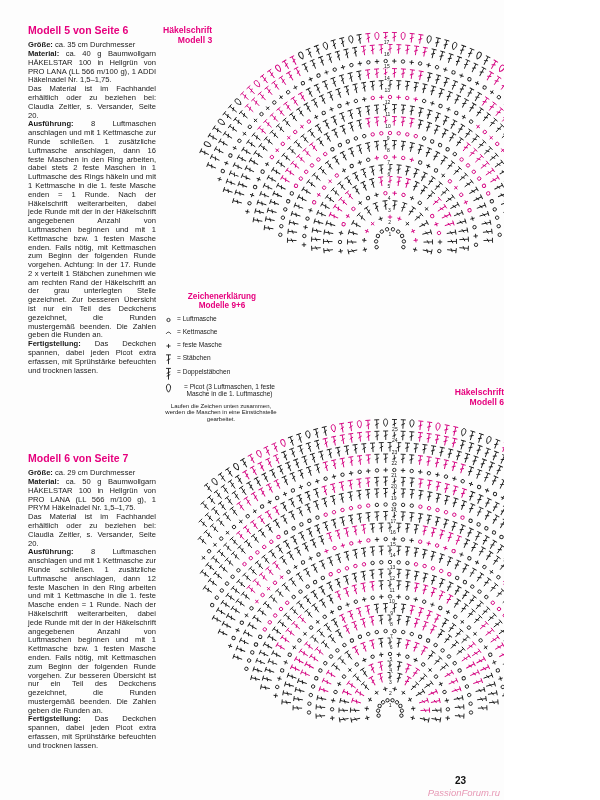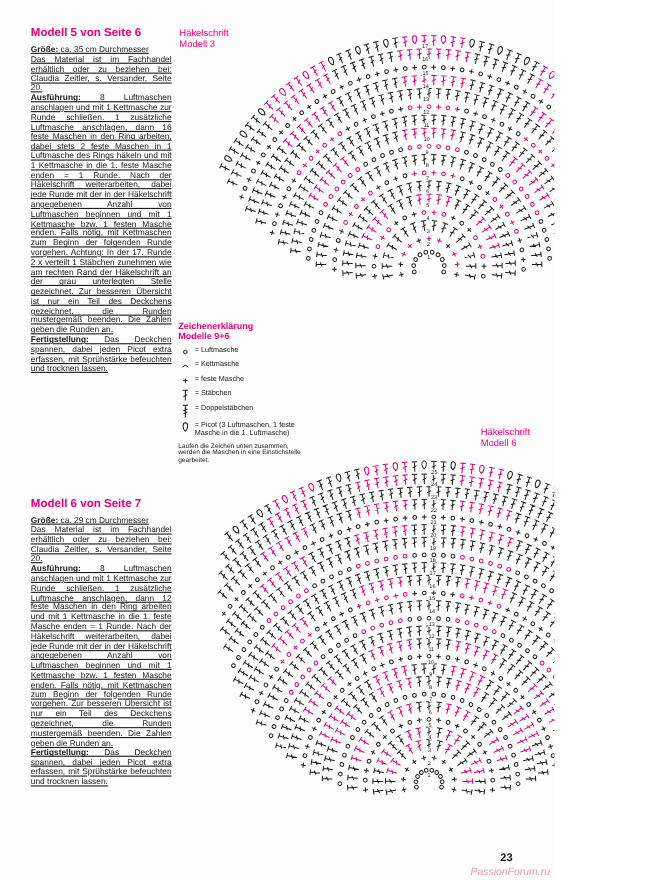--- a/index.html
+++ b/index.html
@@ -3,24 +3,24 @@
 <meta charset="utf-8">
 <style>
   * { margin:0; padding:0; box-sizing:border-box; }
   body { background:#ffffff; }
   .page {
     position:relative; width:504px; height:800px; overflow:hidden;
     background:#fdfdfd; font-family:"Liberation Sans", sans-serif; color:#1a1a1a;
   }
   .text-col { position:absolute; width:128px; text-align:justify; font-size:7.6px; line-height:1.16; }
   .model-heading { color:#e6007e; font-weight:bold; font-size:10.5px; margin-bottom:5px; text-align:left; }
-  .text-col p { margin:0;text-decoration:underline; }
+  .text-col p { margin:0; }
   .lbl { font-weight:bold; }
-  .hs-label { position:absolute; color:#e6007e; font-weight:normal; font-size:8.6px; line-height:1.15; }
-  .legend { position:absolute; left:162px; top:292px; width:120px; }
+  .hs-label { position:absolute; color:#e6007e; font-weight:bold; font-size:8.6px; line-height:1.15;text-align:right; }
+  .legend { position:absolute; left:162px; top:292px; width:120px;text-align:center; }
   .legend-title { color:#e6007e; font-weight:bold; font-size:8.2px; line-height:1.15; margin-bottom:4px; }
   .legend-row { display:flex; align-items:flex-start; margin-bottom:2px; }
   .legend-row svg { flex:0 0 13px; margin-right:2px; margin-top:-1px; }
   .legend-row .legend-text { font-size:6.6px; line-height:1.12; }
   .legend-note { font-size:6.0px; line-height:1.15; margin-top:5px; width:118px; }
   .chart-svg { position:absolute; }
   .page-number { position:absolute; right:38px; bottom:14px; font-weight:bold; font-size:10px; color:#111; }
   .watermark { position:absolute; right:4px; bottom:2px; font-size:9.5px; color:#e799b5;font-style:italic; }
 </style>
 </head>
@@ -1640,28 +1640,30 @@
       <path d="M0 4.5V-4.5M-2.5 -4.5H2.5M-1.8 0.9L1.8 -0.9" transform="translate(395.2 76.7) rotate(393.8)" fill="none" stroke="#1c1c1c" stroke-width="0.9"></path>
       <path d="M0 2.5C-3 -0.5 -2.4 -5 0 -5C2.4 -5 3 -0.5 0 2.5" transform="translate(402.4 81.6) rotate(395.5)" fill="none" stroke="#1c1c1c" stroke-width="0.9"></path>
       <path d="M0 4.5V-4.5M-2.5 -4.5H2.5M-1.8 0.9L1.8 -0.9" transform="translate(409.4 86.8) rotate(397.3)" fill="none" stroke="#1c1c1c" stroke-width="0.9"></path>
       <path d="M0 4.5V-4.5M-2.5 -4.5H2.5M-1.8 0.9L1.8 -0.9" transform="translate(416.2 92.2) rotate(399.0)" fill="none" stroke="#1c1c1c" stroke-width="0.9"></path>
       <text x="239.9" y="34.7" font-size="5" font-family="&quot;Liberation Sans&quot;, sans-serif" text-anchor="middle" fill="#111" style="paint-order:stroke; stroke:#ffffff; stroke-width:1.6px;">25</text>
     </svg>
 
   <div class="text-col" style="left:28px; top:24px;">
     <div class="model-heading">Modell 5 von Seite 6</div>
     <p><span class="lbl">Größe: </span><span>ca. 35 cm Durchmesser</span></p>
+    <p><span class="lbl">Material: </span><span>ca. 40 g Baumwollgarn HÄKELSTAR 100 in Hellgrün von PRO LANA (LL 566 m/100 g), 1 ADDI Häkelnadel Nr. 1,5–1,75.</span></p>
     <p><span class="lbl"></span><span>Das Material ist im Fachhandel erhältlich oder zu beziehen bei: Claudia Zeitler, s. Versander, Seite 20.</span></p>
     <p><span class="lbl">Ausführung: </span><span>8 Luftmaschen anschlagen und mit 1 Kettmasche zur Runde schließen. 1 zusätzliche Luftmasche anschlagen, dann 16 feste Maschen in den Ring arbeiten, dabei stets 2 feste Maschen in 1 Luftmasche des Rings häkeln und mit 1 Kettmasche in die 1. feste Masche enden = 1 Runde. Nach der Häkelschrift weiterarbeiten, dabei jede Runde mit der in der Häkelschrift angegebenen Anzahl von Luftmaschen beginnen und mit 1 Kettmasche bzw. 1 festen Masche enden. Falls nötig, mit Kettmaschen zum Beginn der folgenden Runde vorgehen. Achtung: In der 17. Runde 2 x verteilt 1 Stäbchen zunehmen wie am rechten Rand der Häkelschrift an der grau unterlegten Stelle gezeichnet. Zur besseren Übersicht ist nur ein Teil des Deckchens gezeichnet, die Runden mustergemäß beenden. Die Zahlen geben die Runden an.</span></p>
     <p><span class="lbl">Fertigstellung: </span><span>Das Deckchen spannen, dabei jeden Picot extra erfassen, mit Sprühstärke befeuchten und trocknen lassen.</span></p>
   </div>
 
   <div class="text-col" style="left:28px; top:452px;">
     <div class="model-heading">Modell 6 von Seite 7</div>
     <p><span class="lbl">Größe: </span><span>ca. 29 cm Durchmesser</span></p>
+    <p><span class="lbl">Material: </span><span>ca. 50 g Baumwollgarn HÄKELSTAR 100 in Hellgrün von PRO LANA (LL 566 m/100 g), 1 PRYM Häkelnadel Nr. 1,5–1,75.</span></p>
     <p><span class="lbl"></span><span>Das Material ist im Fachhandel erhältlich oder zu beziehen bei: Claudia Zeitler, s. Versander, Seite 20.</span></p>
     <p><span class="lbl">Ausführung: </span><span>8 Luftmaschen anschlagen und mit 1 Kettmasche zur Runde schließen. 1 zusätzliche Luftmasche anschlagen, dann 12 feste Maschen in den Ring arbeiten und mit 1 Kettmasche in die 1. feste Masche enden = 1 Runde. Nach der Häkelschrift weiterarbeiten, dabei jede Runde mit der in der Häkelschrift angegebenen Anzahl von Luftmaschen beginnen und mit 1 Kettmasche bzw. 1 festen Masche enden. Falls nötig, mit Kettmaschen zum Beginn der folgenden Runde vorgehen. Zur besseren Übersicht ist nur ein Teil des Deckchens gezeichnet, die Runden mustergemäß beenden. Die Zahlen geben die Runden an.</span></p>
     <p><span class="lbl">Fertigstellung: </span><span>Das Deckchen spannen, dabei jeden Picot extra erfassen, mit Sprühstärke befeuchten und trocknen lassen.</span></p>
   </div>
 
   <div class="hs-label" style="left:163px; top:26px;">
     <div>Häkelschrift</div>
     <div>Modell 3</div>
   </div>
 

